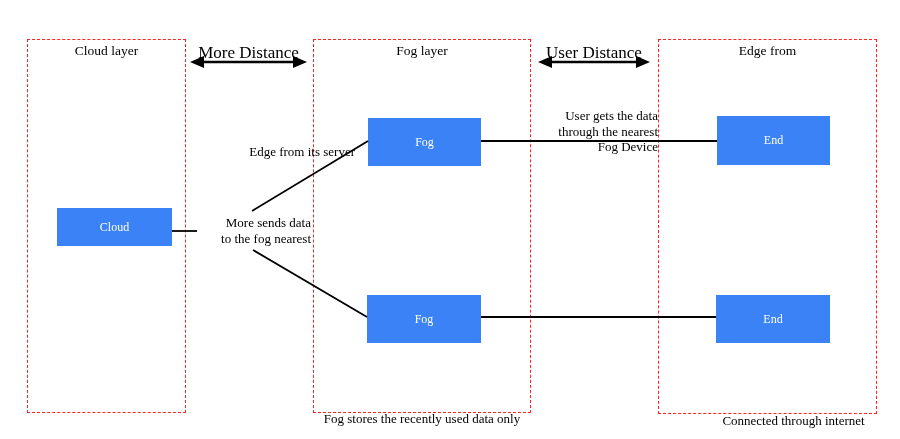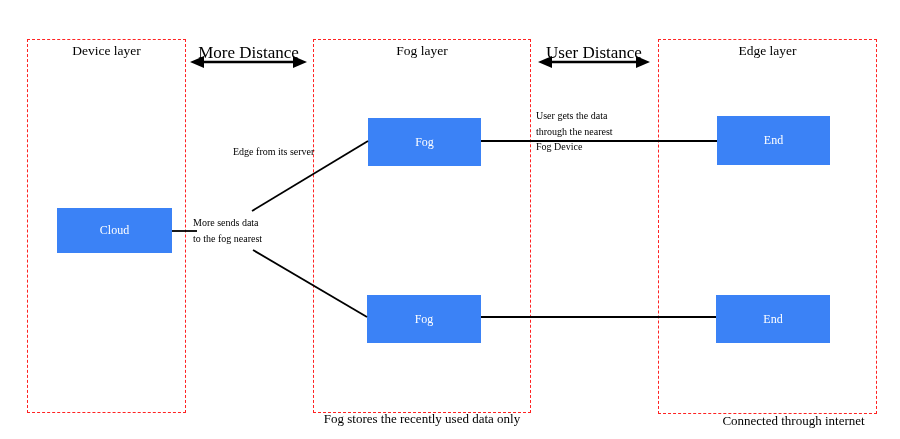--- a/index.html
+++ b/index.html
@@ -31,37 +31,37 @@
   .node {
     position: absolute;
     background: #3b82f6;
     color: #ffffff;
     display: flex;
     align-items: center;
     justify-content: center;
     font-size: 12px;
     z-index: 1;
   }
-  .node-cloud      { left: 57px;  top: 208px; width: 115px; height: 45px; }
+  .node-cloud      { left: 57px;  top: 208px; width: 115px; height: 38px; }
   .node-fog-top    { left: 368px; top: 118px; width: 113px; height: 48px; }
   .node-fog-bottom { left: 367px; top: 295px; width: 114px; height: 48px; }
   .node-end-top    { left: 717px; top: 116px; width: 113px; height: 49px; }
   .node-end-bottom { left: 716px; top: 295px; width: 114px; height: 48px; }
   .distance-label {
     position: absolute;
     text-align: center;
     font-size: 17px;
     z-index: 2;
   }
   .distance-more { left: 190px; top: 43px; width: 117px; }
   .distance-less { left: 538px; top: 43px; width: 112px; }
   .note {
     position: absolute;
-    text-align: left;
-    font-size: 10px;
+    text-align: right;
+    font-size: 13px;
     line-height: 15.5px;
     z-index: 2;
   }
   .note-fog-takes   { left: 233px; top: 144px; width: 122px; }
   .note-cloud-sends { left: 193px; top: 215px; width: 118px; }
   .note-user-gets   { left: 536px; top: 108px; width: 122px; }
   .footnote {
     position: absolute;
     text-align: center;
     font-size: 13px;
@@ -76,27 +76,27 @@
     z-index: 3;
     pointer-events: none;
   }
 </style>
 </head>
 <body>
 
 <div class="canvas">
 
   <div class="layer layer-cloud">
-    <div class="layer-title">Device layer</div>
+    <div class="layer-title">Cloud layer</div>
   </div>
   <div class="layer layer-fog">
     <div class="layer-title">Fog layer</div>
   </div>
   <div class="layer layer-edge">
-    <div class="layer-title">Edge layer</div>
+    <div class="layer-title">Edge from</div>
   </div>
 
   <div class="distance-label distance-more">More Distance</div>
   <div class="distance-label distance-less">User Distance</div>
 
   <div class="node node-cloud">Cloud</div>
   <div class="node node-fog-top">Fog</div>
   <div class="node node-fog-bottom">Fog</div>
   <div class="node node-end-top">End</div>
   <div class="node node-end-bottom">End</div>

